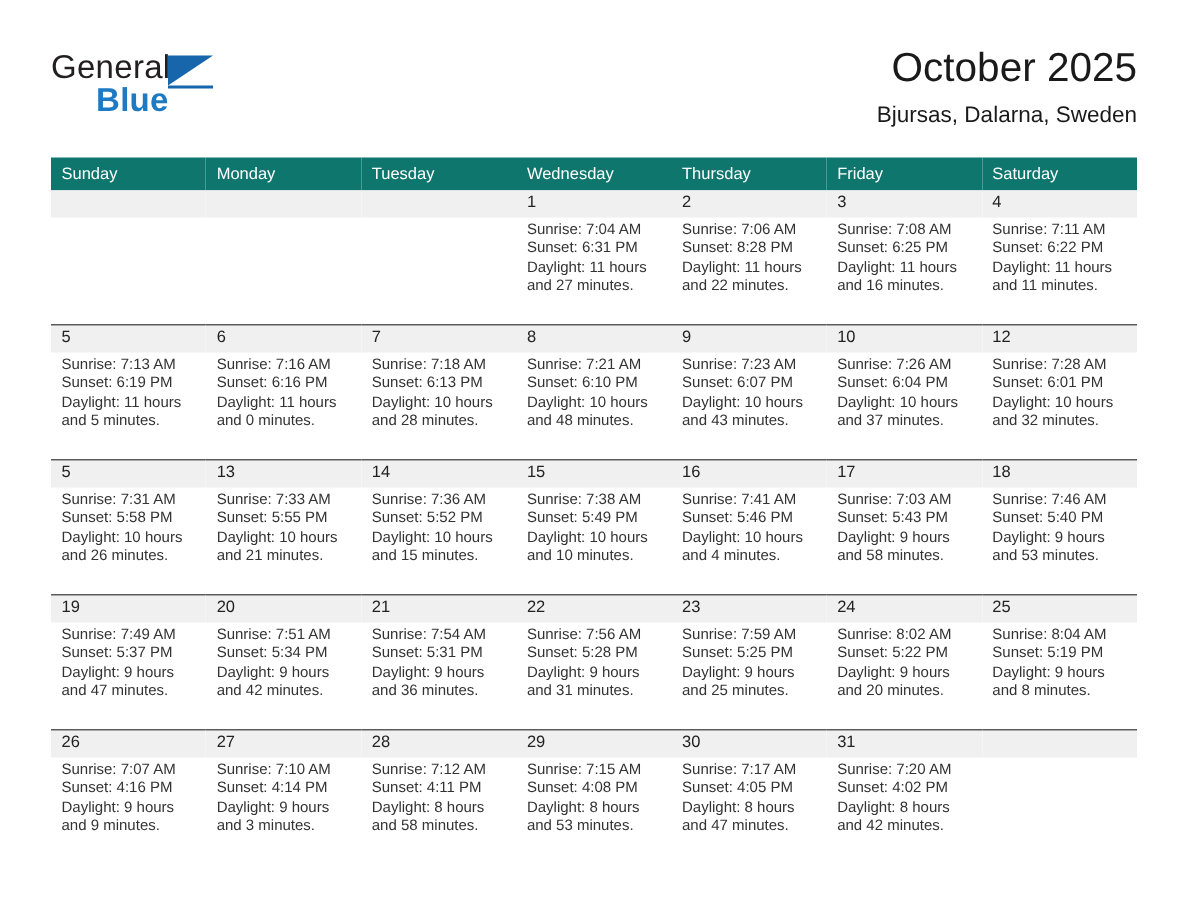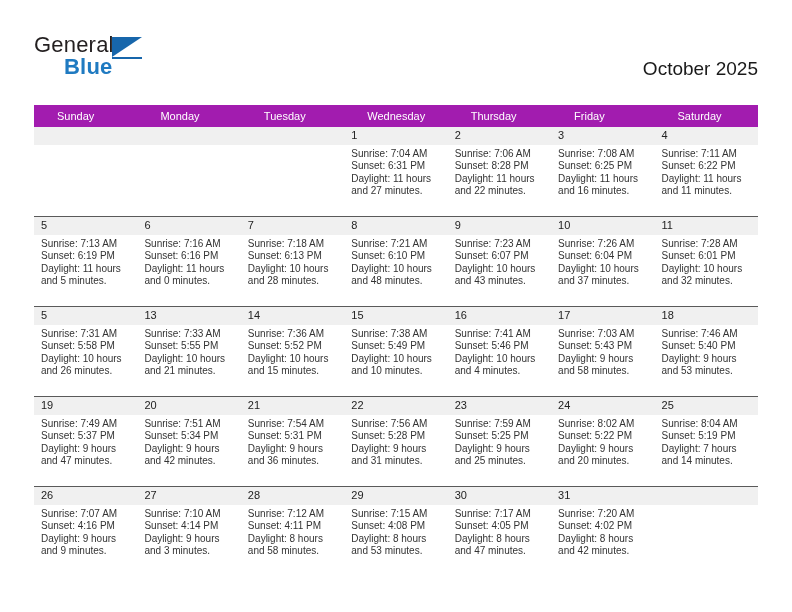--- a/index.html
+++ b/index.html
@@ -73,50 +73,49 @@
     background: #1766ab;
   }
 
   .title-block {
     position: absolute;
     right: 0;
     top: 0;
     text-align: right;
   }
   .cal-title {
-    font-size: 19px;
+    font-size: 27px;
     color: #1a1a1a;
     line-height: 34px;
     white-space: nowrap;
-    margin-top: 24px;
   }
   .cal-subtitle {
     font-size: 15px;
     color: #1a1a1a;
     line-height: 22px;
     margin-top: 4px;
     white-space: nowrap;
   }
 
   
   .calendar {
     position: absolute;
     left: 34px;
     top: 105px;
     width: 724px;
     border-collapse: collapse;
     table-layout: fixed;
   }
   .calendar th {
-    background: #a21caf;
+    background: #0f766e;
     color: #ffffff;
     font-size: 11px;
     font-weight: normal;
     text-align: left;
-    padding: 5px 0 5px 23px;
+    padding: 5px 0 5px 7px;
     height: 19px;
     box-sizing: border-box;
     border: none;
   }
   .calendar td {
     width: 103.42px;
     height: 89px;
     vertical-align: top;
     padding: 0;
     border: none;
@@ -157,20 +156,21 @@
 
     <div class="brand">
       <span class="brand-general">General</span>
       <span class="brand-flag"></span>
       <span class="brand-underline"></span>
       <span class="brand-blue">Blue</span>
     </div>
 
     <div class="title-block">
       <div class="cal-title">October 2025</div>
+      <div class="cal-subtitle">Bjursas, Dalarna, Sweden</div>
     </div>
 
   </div>
 
   <table class="calendar">
     <thead>
       <tr>
         <th>Sunday</th>
         <th>Monday</th>
         <th>Tuesday</th>
@@ -284,21 +284,21 @@
         </td>
         <td>
           <div class="daynum">10</div>
           <div class="cellbody">
             <div>Sunrise: 7:26 AM</div>
             <div>Sunset: 6:04 PM</div>
             <div class="wrap">Daylight: 10 hours and 37 minutes.</div>
           </div>
         </td>
         <td>
-          <div class="daynum">11</div>
+          <div class="daynum">12</div>
           <div class="cellbody">
             <div>Sunrise: 7:28 AM</div>
             <div>Sunset: 6:01 PM</div>
             <div class="wrap">Daylight: 10 hours and 32 minutes.</div>
           </div>
         </td>
       </tr>
 
       <tr class="week-row">
         <td>
@@ -406,21 +406,21 @@
             <div>Sunrise: 8:02 AM</div>
             <div>Sunset: 5:22 PM</div>
             <div class="wrap">Daylight: 9 hours and 20 minutes.</div>
           </div>
         </td>
         <td>
           <div class="daynum">25</div>
           <div class="cellbody">
             <div>Sunrise: 8:04 AM</div>
             <div>Sunset: 5:19 PM</div>
-            <div class="wrap">Daylight: 7 hours and 14 minutes.</div>
+            <div class="wrap">Daylight: 9 hours and 8 minutes.</div>
           </div>
         </td>
       </tr>
 
       <tr class="week-row">
         <td>
           <div class="daynum">26</div>
           <div class="cellbody">
             <div>Sunrise: 7:07 AM</div>
             <div>Sunset: 4:16 PM</div>

